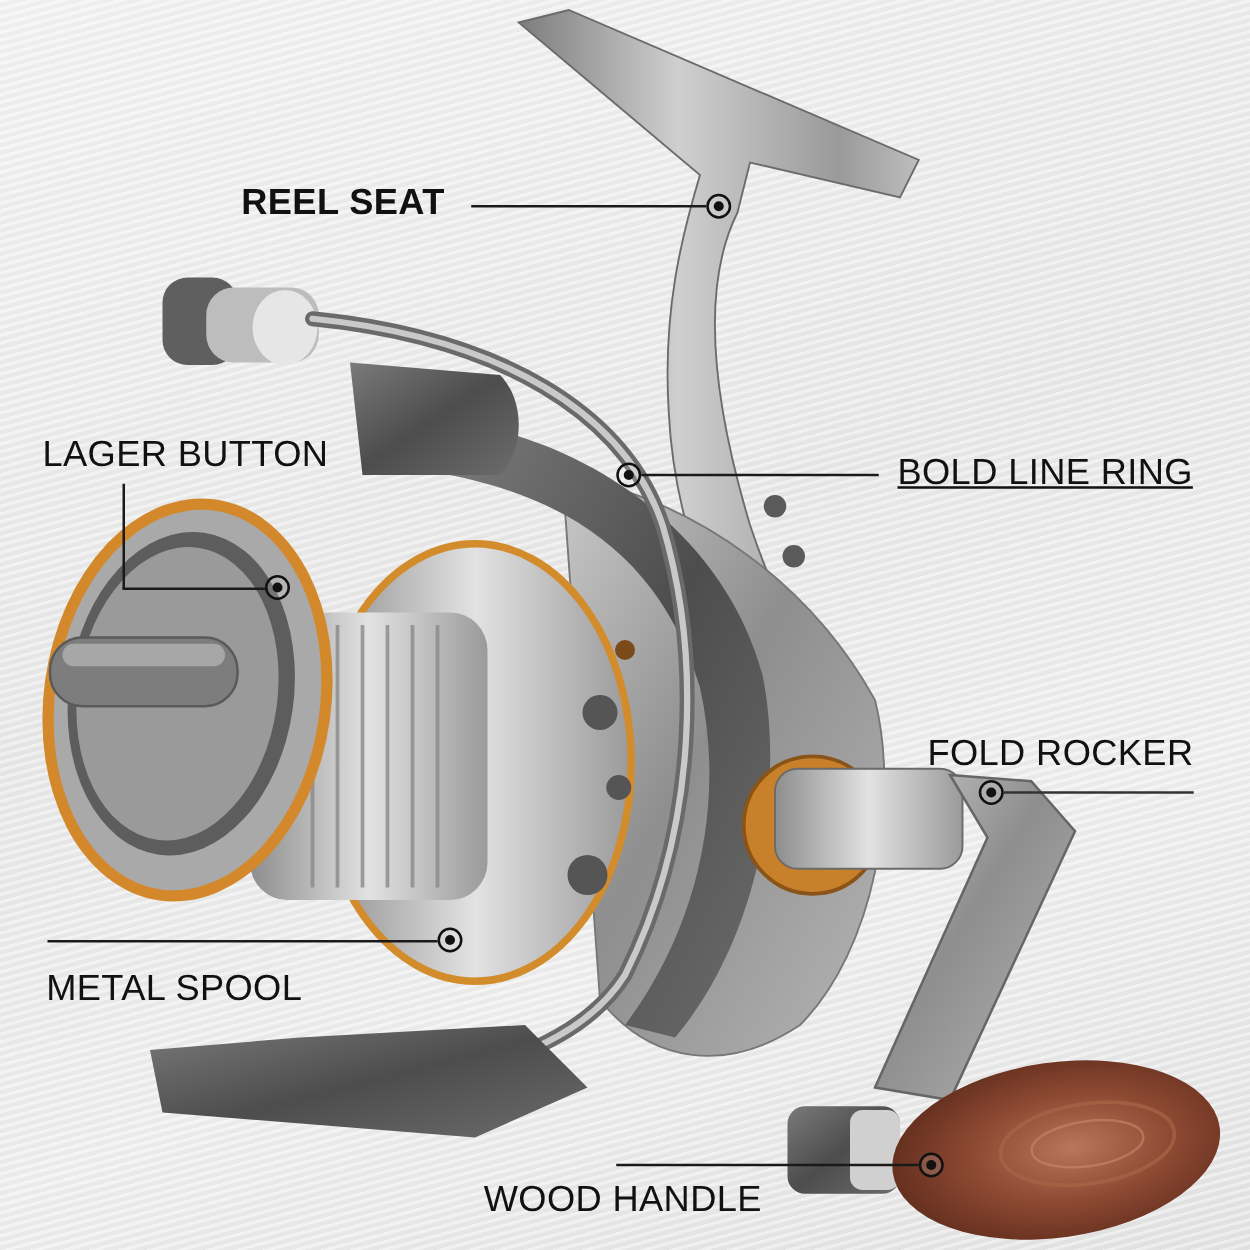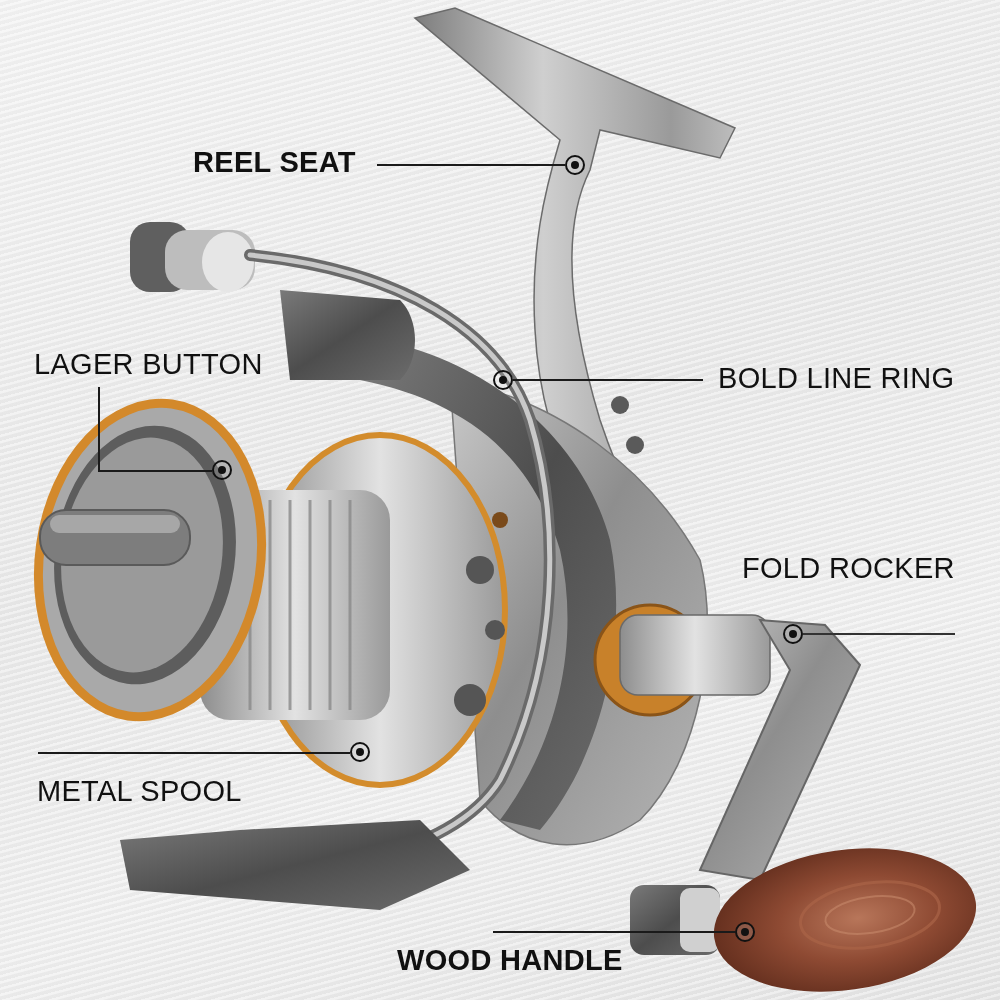--- a/index.html
+++ b/index.html
@@ -130,16 +130,16 @@
 
 <div class="marker" style="left:575px; top:165px;"></div>
 <div class="marker" style="left:222px; top:470px;"></div>
 <div class="marker" style="left:503px; top:380px;"></div>
 <div class="marker" style="left:793px; top:634px;"></div>
 <div class="marker" style="left:360px; top:752px;"></div>
 <div class="marker" style="left:745px; top:932px;"></div>
 
 <div class="label" style="left:193px; top:148px;font-weight:bold;">REEL SEAT</div>
 <div class="label" style="left:34px; top:350px;">LAGER BUTTON</div>
-<div class="label" style="left:718px; top:364px;">BOLD LINE RING</div>
-<div class="label" style="left:742px; top:554px;text-align:right;">FOLD ROCKER</div>
+<div class="label" style="left:718px; top:364px;text-decoration:underline;">BOLD LINE RING</div>
+<div class="label" style="left:742px; top:589px;text-align:right;">FOLD ROCKER</div>
 <div class="label" style="left:37px; top:777px;text-align:center;">METAL SPOOL</div>
-<div class="label" style="left:397px; top:946px;font-weight:bold;">WOOD HANDLE</div>
+<div class="label" style="left:387px; top:946px;">WOOD HANDLE</div>
 
 </body></html>

